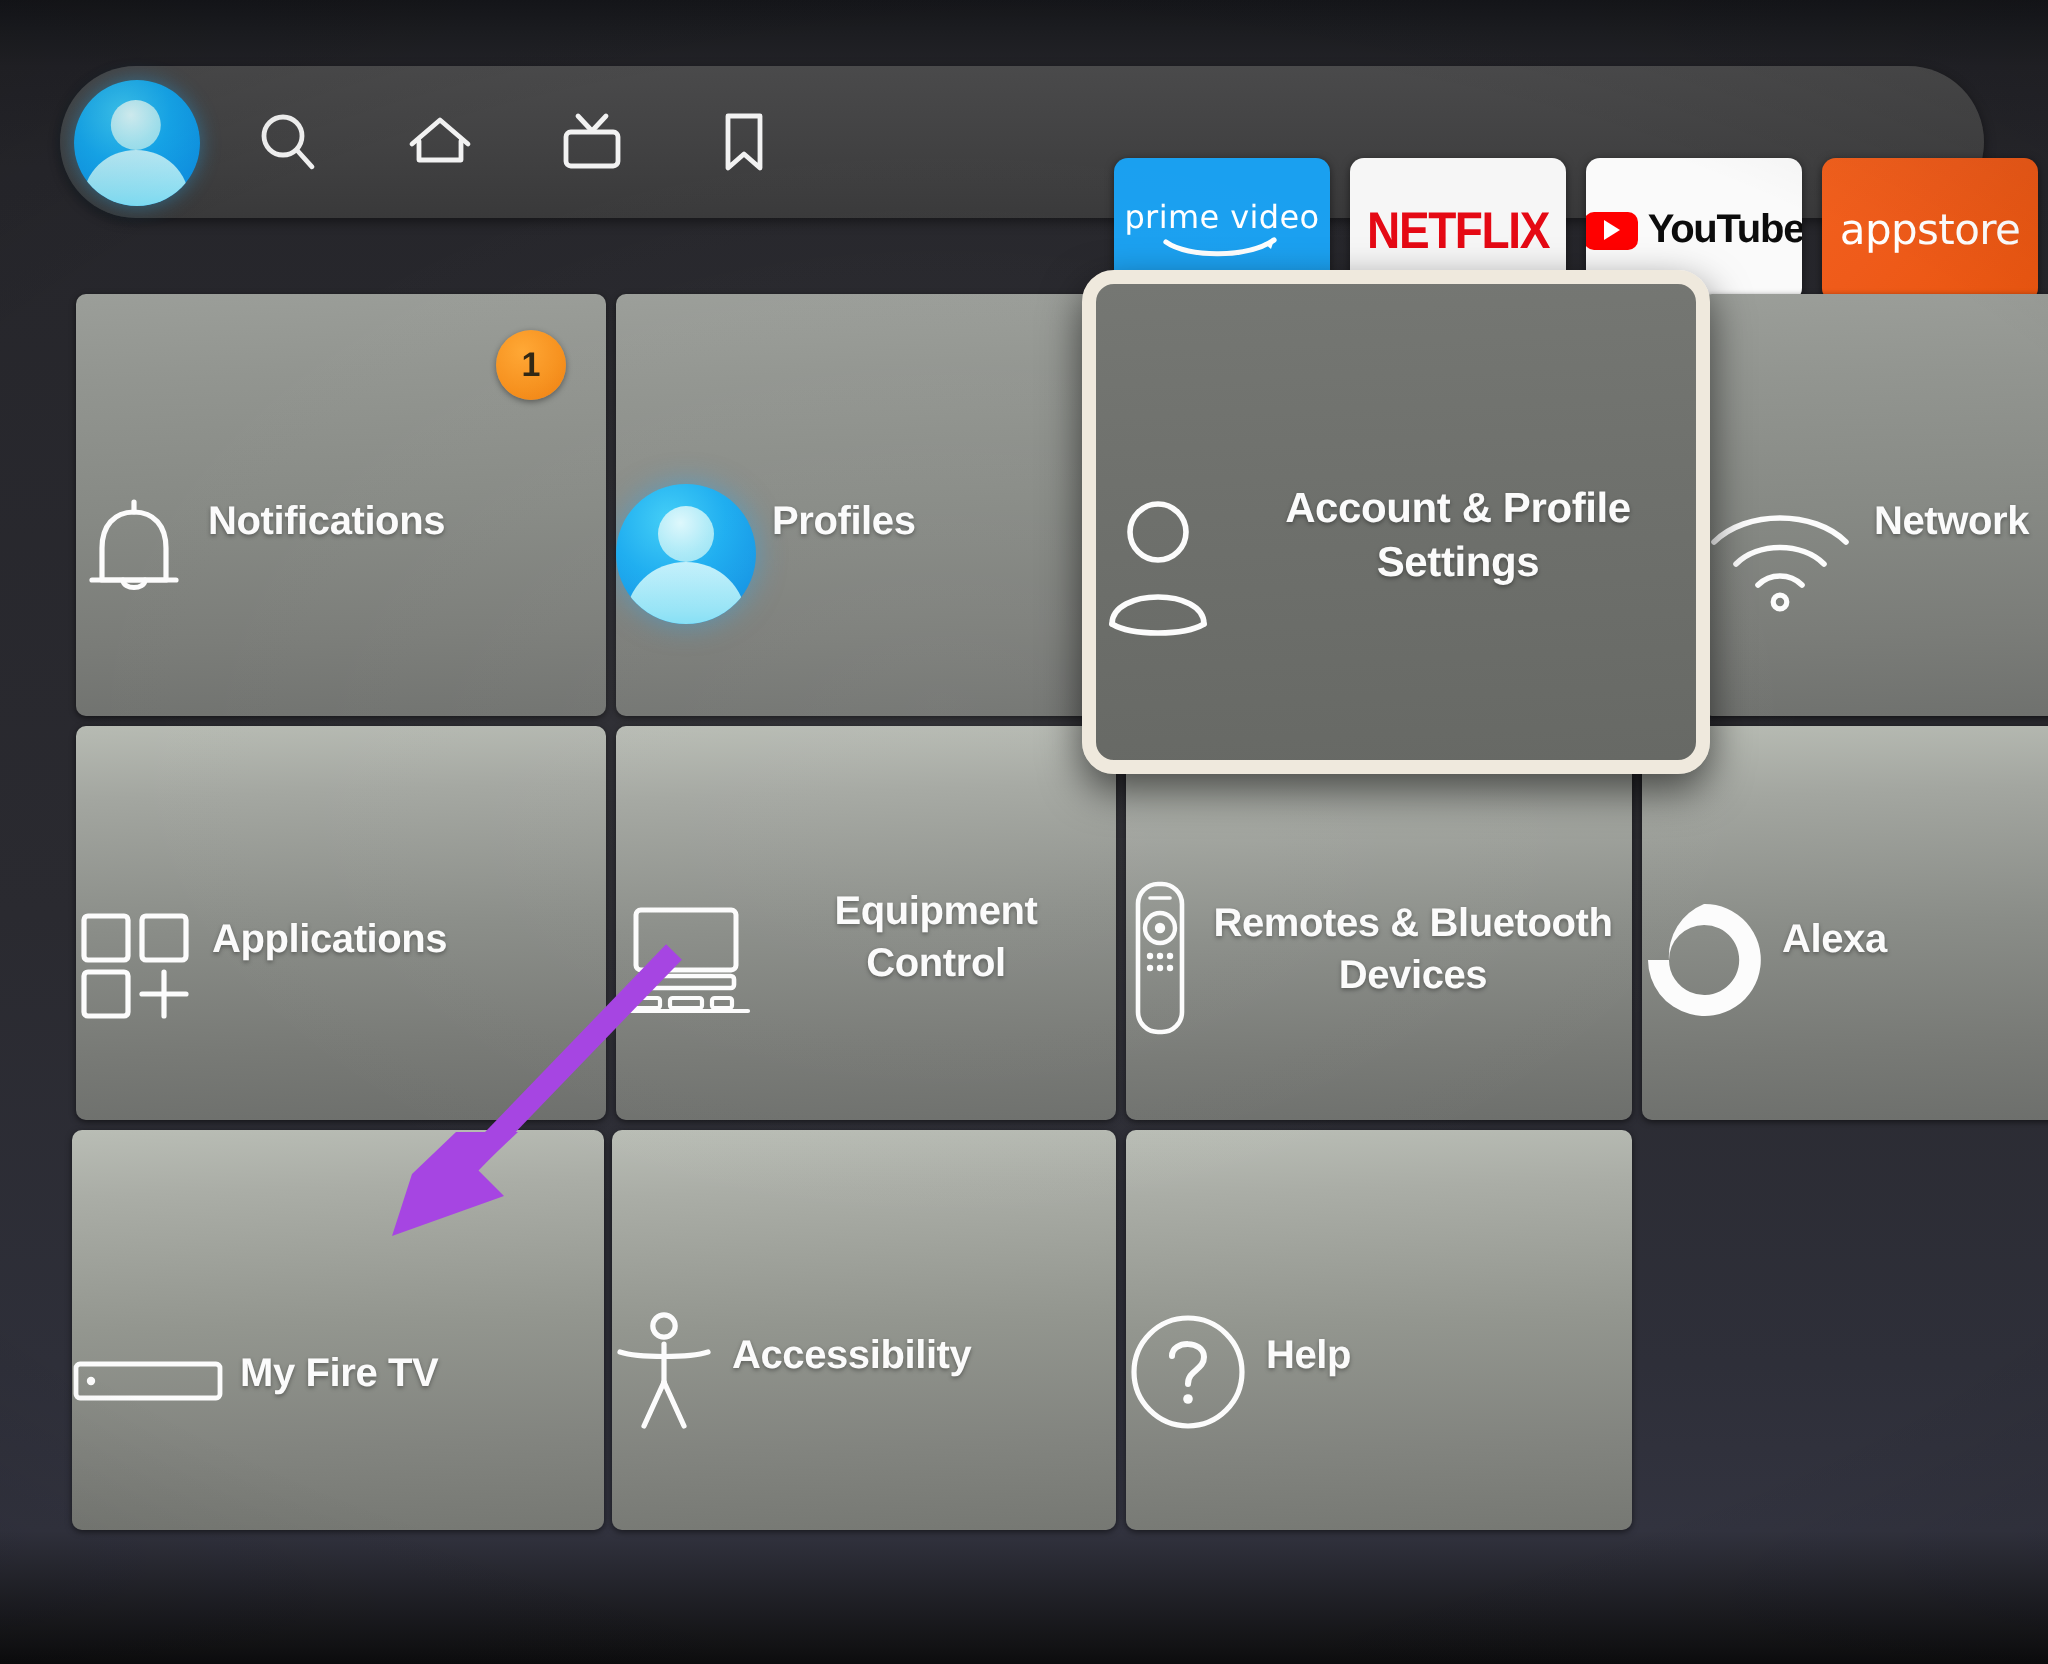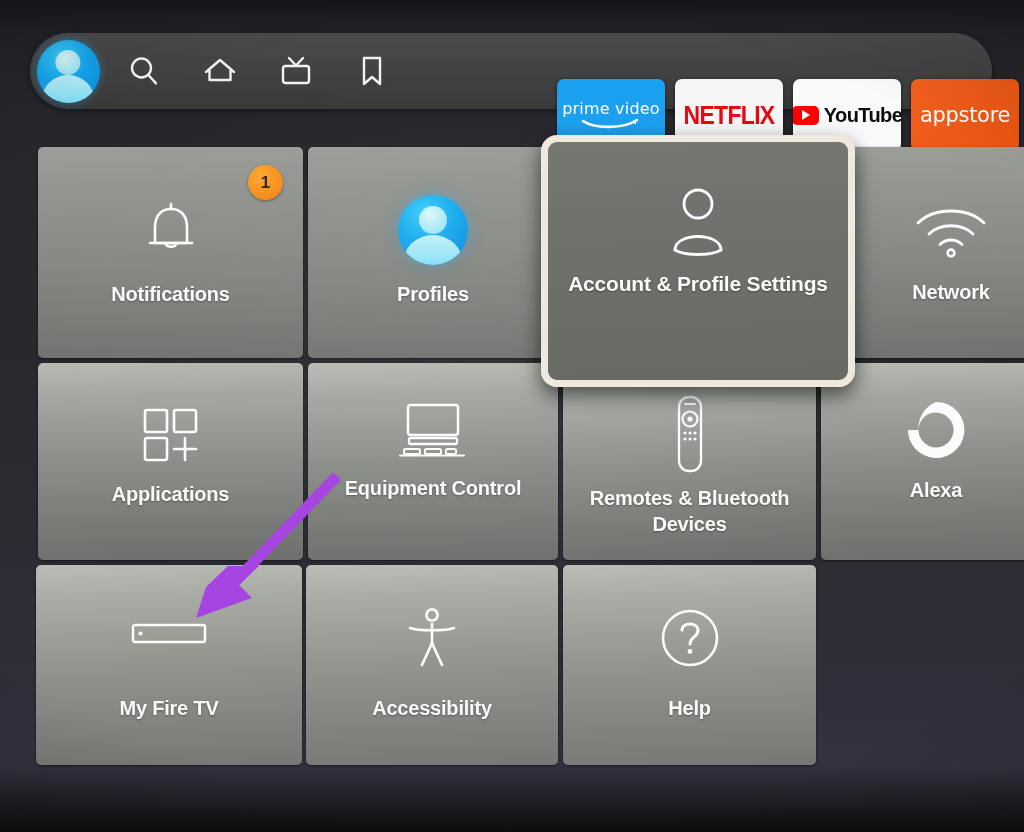--- a/index.html
+++ b/index.html
@@ -84,21 +84,21 @@
   .yt-txt{color:#0c0c0c;font-size:20px;font-weight:bold;letter-spacing:-.6px;}
   .appstore-txt{color:#fff;font-size:21px;letter-spacing:-.3px;font-family:"DejaVu Sans",sans-serif;}
 
   
   .grid{position:absolute;left:0;top:0;width:1024px;height:832px;}
   .tile{
     position:absolute;
     background:linear-gradient(178deg,#b8bcb4 0%,#a7aba4 14%,#8e918c 42%,#7b7d79 72%,#6e706d 100%);
     border-radius:5px;
     box-shadow:0 1px 3px rgba(0,0,0,.55);
-    display:flex;flex-direction:column;align-items:center;
+    display:flex;flex-direction:row;align-items:center;
     overflow:hidden;
   }
   .tile.r1{
     background:linear-gradient(178deg,#9b9e99 0%,#929590 20%,#868984 52%,#7a7c78 80%,#6f716e 100%);
   }
   .tile.r2{
     background:linear-gradient(178deg,#b7bbb3 0%,#a3a6a0 18%,#8a8d88 50%,#787a76 80%,#6d6f6c 100%);
   }
   .tile.r3{
     background:linear-gradient(178deg,#b9bdb5 0%,#aaada6 16%,#93968f 48%,#82847f 78%,#767873 100%);

